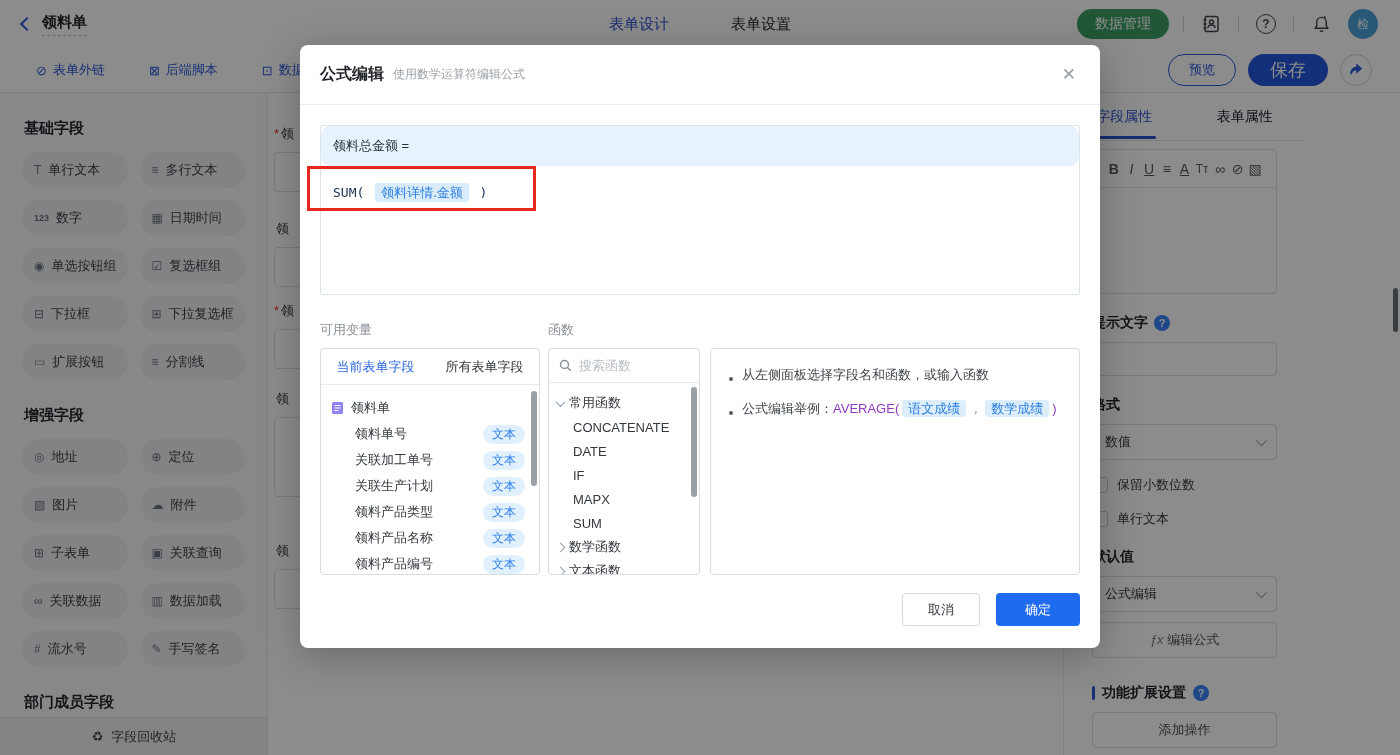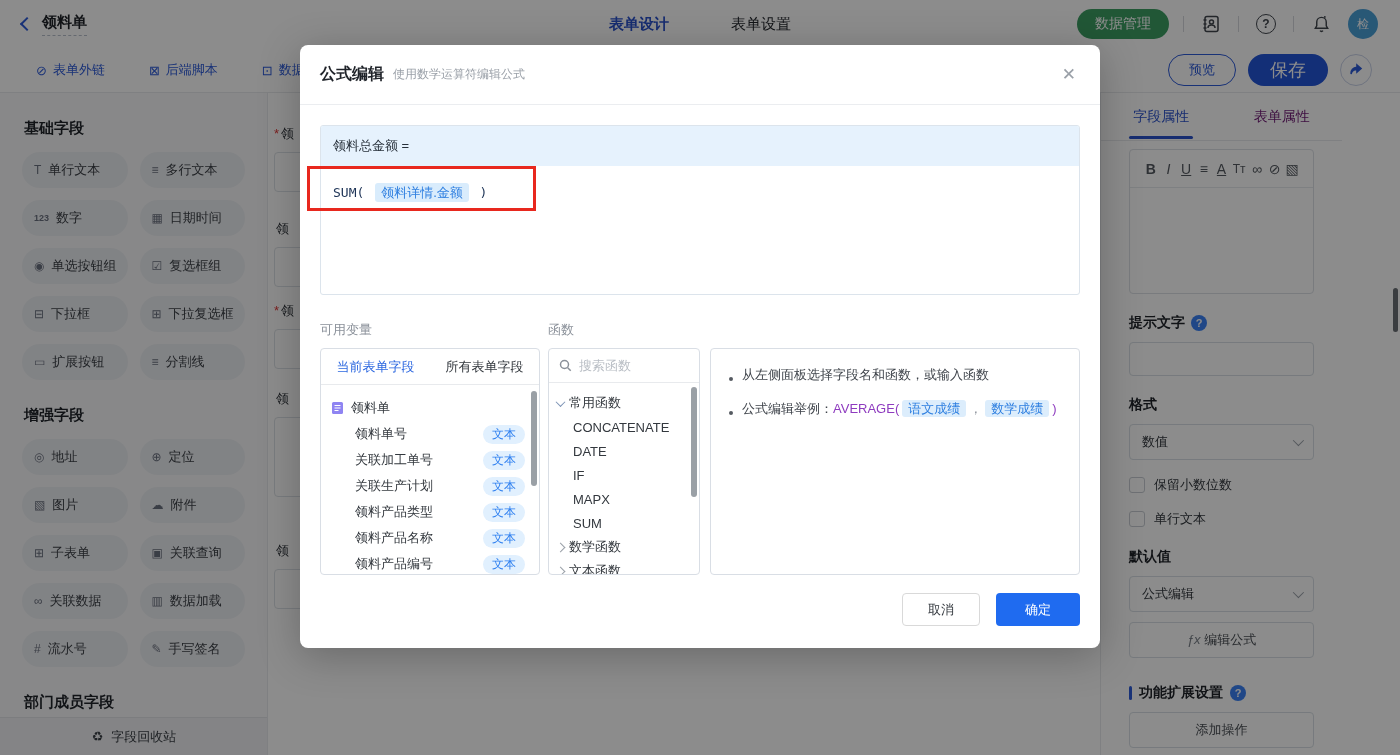--- a/index.html
+++ b/index.html
@@ -9,21 +9,21 @@
 
   
   .topbar { position:absolute; left:0; top:0; width:1400px; height:48px; background:#fff;
             display:flex; align-items:center; justify-content:space-between; padding:0 22px; z-index:1; }
   .tb-left { display:flex; align-items:center; gap:10px; }
   .back-chevron { width:10px; height:10px; border-left:2px solid #2d5bd9; border-bottom:2px solid #2d5bd9;
                   transform:rotate(45deg); display:inline-block; cursor:pointer; }
   .doc-title { font-size:15px; font-weight:bold; color:#1f2329; border-bottom:1px dashed #b9c0cc; padding-bottom:3px; }
   .tb-center { position:absolute; left:50%; transform:translateX(-50%); display:flex; gap:62px; }
   .tb-tab { font-size:15px; color:#1f2329; cursor:pointer; }
-  .tb-tab.active { color:#2b52cc; font-weight:bold; }
+  .tb-tab.active { color:#2b52cc; font-weight:normal; }
   .tb-right { display:flex; align-items:center; gap:14px; }
   .green-pill { background:#3c9e63; color:#fff; border:none; border-radius:16px; height:30px; padding:0 18px;
                 font-size:14px; cursor:pointer; }
   .tb-sep { width:1px; height:16px; background:#d5d8dd; }
   .tb-icon { width:26px; height:26px; display:flex; align-items:center; justify-content:center; cursor:pointer; color:#41464d; }
   .help-circle { width:20px; height:20px; border:1.6px solid #41464d; border-radius:50%; display:flex;
                  align-items:center; justify-content:center; font-size:12px; font-weight:bold; color:#41464d; }
   .avatar { width:30px; height:30px; border-radius:50%; background:#4aa0d8; color:#fff; display:flex;
             align-items:center; justify-content:center; font-size:12px; cursor:pointer; }
 
@@ -56,24 +56,24 @@
 
   
   .canvas { position:absolute; left:268px; top:93px; width:832px; height:662px; background:#fff; z-index:1; }
   .cv-field { position:absolute; left:6px; }
   .cv-label { font-size:13px; color:#33383e; }
   .cv-star { color:#e03a3a; margin-right:2px; }
   .cv-input { width:560px; height:40px; border:1px solid #dde2e8; border-radius:4px; background:#fff; margin-top:9px; }
   .cv-input.tall { height:80px; }
 
   
-  .rightpanel { position:absolute; left:1100px; top:93px; width:242px; height:662px; background:#fff;
+  .rightpanel { position:absolute; left:1063px; top:93px; width:242px; height:662px; background:#fff;
                 border-left:1px solid #e8eaed; z-index:1; }
   .rp-tabs { height:48px; display:flex; border-bottom:1px solid #e8eaed; }
-  .rp-tab { flex:1; display:flex; align-items:center; justify-content:center; font-size:14px; color:#701a75; cursor:pointer; }
+  .rp-tab { flex:1; display:flex; align-items:center; justify-content:center; font-size:14px; color:#0f172a; cursor:pointer; }
   .rp-tab .inner { position:relative; padding:13px 4px; }
   .rp-tab.active { color:#2b52cc; }
   .rp-tab.active .inner:after { content:""; position:absolute; left:0; right:0; bottom:0; height:3px;
                                 background:#2b52cc; border-radius:2px; }
   .rp-body { padding:8px 28px 0 28px; }
   .rte-box { border:1px solid #dce0e6; border-radius:4px; height:145px; overflow:hidden; }
   .rte-bar { height:38px; border-bottom:1px solid #e6e9ed; display:flex; align-items:center;
              justify-content:space-between; padding:0 12px; }
   .rte-ic { color:#555a61; font-size:14px; cursor:pointer; width:18px; text-align:center; }
   .rte-ic.u { text-decoration:underline; }
@@ -98,21 +98,21 @@
   .overlay { position:absolute; inset:0; background:rgba(0,0,0,0.45); z-index:10; }
   .modal { position:absolute; left:300px; top:45px; width:800px; height:603px; background:#fff; border-radius:8px;
            box-shadow:0 8px 40px rgba(0,0,0,0.25); z-index:20; }
   .m-header { height:60px; display:flex; align-items:center; padding:0 20px; border-bottom:1px solid #ebedf0; }
   .m-title { font-size:16px; font-weight:bold; color:#1f2329; }
   .m-sub { font-size:12px; color:#9aa0a8; margin-left:9px; }
   .m-close { margin-left:auto; font-size:17px; color:#9aa0a8; cursor:pointer; padding:4px; }
   .f-box { position:absolute; left:20px; top:80px; width:760px; height:170px; border:1px solid #dce4ec;
            border-radius:3px; overflow:hidden; }
   .f-head { height:40px; background:#e6f2fd; display:flex; align-items:center; padding:0 12px;
-            font-size:13px; color:#27303a; }
+            font-size:13px; color:#27303a;border-radius:9px; }
   .f-body { padding:18px 12px; font-family:"DejaVu Sans Mono", monospace; font-size:13px; color:#1d3356; }
   .f-token { font-family:"Liberation Sans", sans-serif; color:#2e7fe0; background:#d9ecfc; border-radius:3px;
              padding:2px 6px; margin:0 3px; cursor:pointer; }
   .red-rect { position:absolute; left:7px; top:121px; width:229px; height:45px; border:3px solid #e8281e; z-index:5; pointer-events:none; }
   .m-col-label { position:absolute; top:276px; font-size:13px; color:#8a9099; }
   .panel { position:absolute; top:303px; height:227px; border:1px solid #d9dee5; border-radius:4px;
            background:#fff; overflow:hidden; }
   .vars-panel { left:20px; width:220px; }
   .vtabs { height:36px; display:flex; border-bottom:1px solid #e8eaed; }
   .vtab { flex:1; display:flex; align-items:center; justify-content:center; font-size:13px; color:#33383e; cursor:pointer; }

